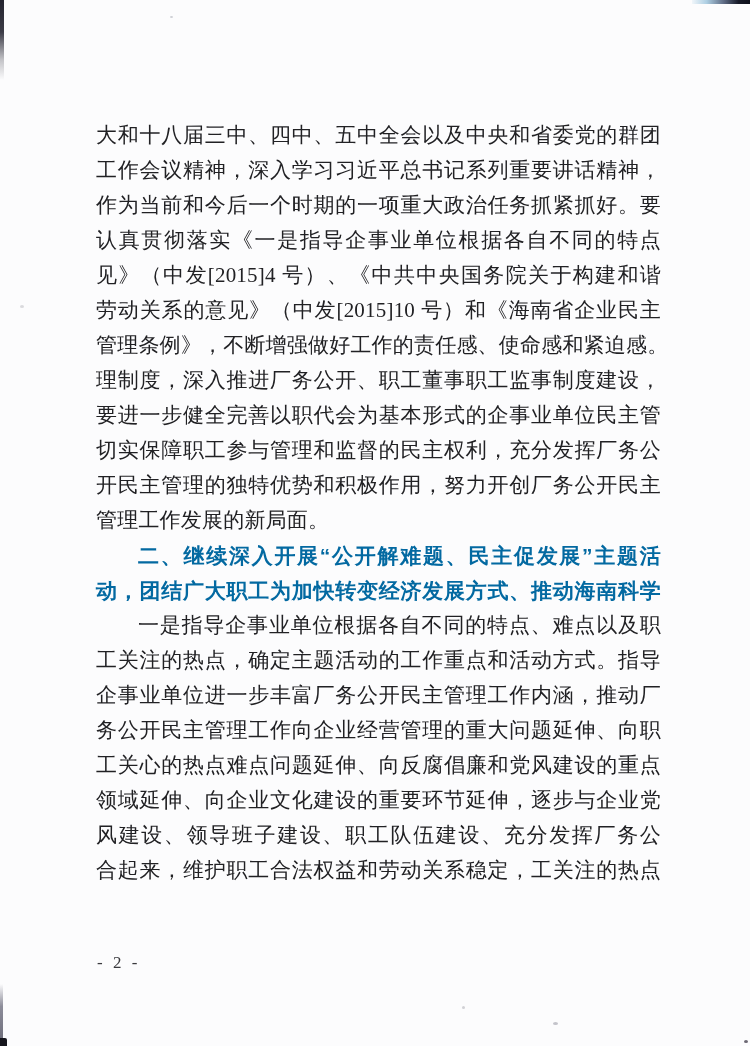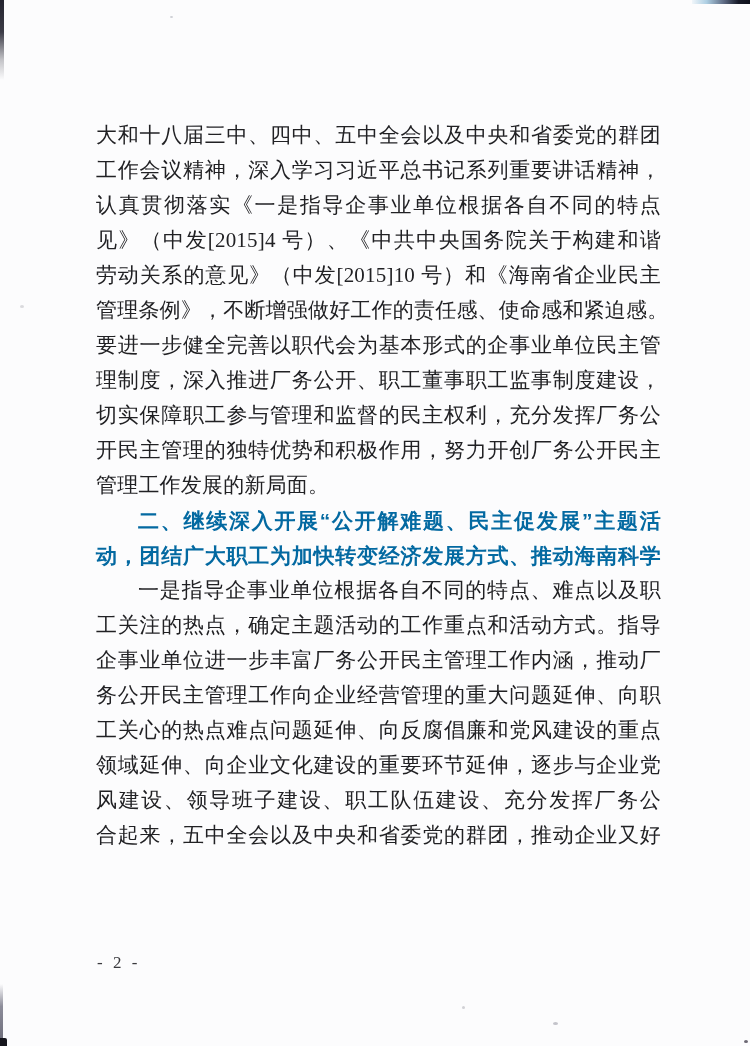--- a/index.html
+++ b/index.html
@@ -94,36 +94,37 @@
   <div class="art art-bottom-left-blob"></div>
   <div class="speck speck-1"></div>
   <div class="speck speck-2"></div>
   <div class="speck speck-3"></div>
   <div class="speck speck-4"></div>
   <div class="speck speck-5"></div>
 
   <div class="doc" style="color: rgb(33, 33, 36);">
       <div class="line">大和十八届三中、四中、五中全会以及中央和省委党的群团</div>
       <div class="line">工作会议精神，深入学习习近平总书记系列重要讲话精神，</div>
+      <div class="line">作为当前和今后一个时期的一项重大政治任务抓紧抓好。要</div>
       <div class="line">认真贯彻落实《一是指导企事业单位根据各自不同的特点</div>
       <div class="line">见》（中发[2015]4 号）、《中共中央国务院关于构建和谐</div>
       <div class="line">劳动关系的意见》（中发[2015]10 号）和《海南省企业民主</div>
       <div class="line">管理条例》，不断增强做好工作的责任感、使命感和紧迫感。</div>
+      <div class="line">理制度，深入推进厂务公开、职工董事职工监事制度建设，</div>
       <div class="line">要进一步健全完善以职代会为基本形式的企事业单位民主管</div>
-      <div class="line">理制度，深入推进厂务公开、职工董事职工监事制度建设，</div>
       <div class="line">切实保障职工参与管理和监督的民主权利，充分发挥厂务公</div>
       <div class="line">开民主管理的独特优势和积极作用，努力开创厂务公开民主</div>
       <div class="line end">管理工作发展的新局面。</div>
       <div class="line h indent">二、继续深入开展“公开解难题、民主促发展”主题活</div>
       <div class="line h">动，团结广大职工为加快转变经济发展方式、推动海南科学</div>
       <div class="line indent">一是指导企事业单位根据各自不同的特点、难点以及职</div>
       <div class="line">工关注的热点，确定主题活动的工作重点和活动方式。指导</div>
       <div class="line">企事业单位进一步丰富厂务公开民主管理工作内涵，推动厂</div>
       <div class="line">务公开民主管理工作向企业经营管理的重大问题延伸、向职</div>
       <div class="line">工关心的热点难点问题延伸、向反腐倡廉和党风建设的重点</div>
       <div class="line">领域延伸、向企业文化建设的重要环节延伸，逐步与企业党</div>
       <div class="line">风建设、领导班子建设、职工队伍建设、充分发挥厂务公</div>
-      <div class="line">合起来，五中全会以及中央和省委党的群团，推动企业又好</div>
+      <div class="line">合起来，维护职工合法权益和劳动关系稳定，工关注的热点</div>
     </div>
 
   <div class="page-number">- 2 -</div>
 
 </div>
 
 </body></html>

